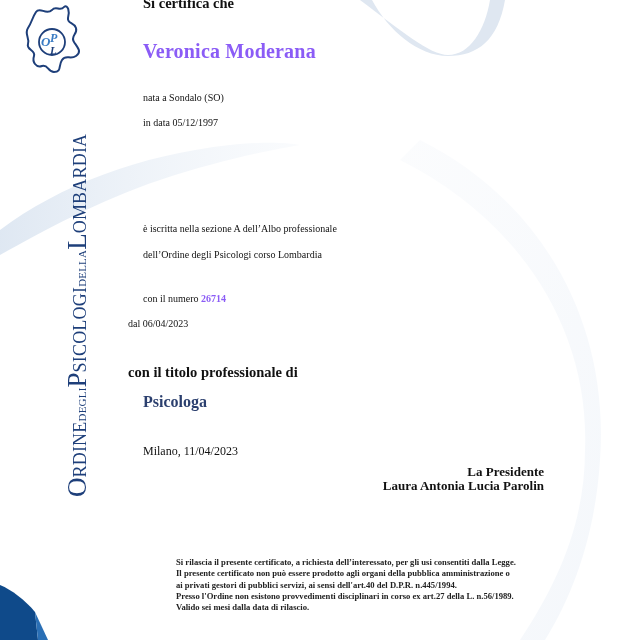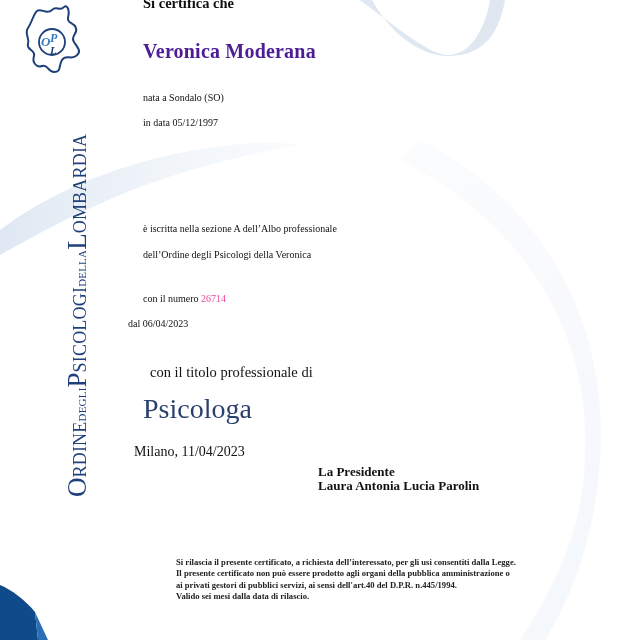--- a/index.html
+++ b/index.html
@@ -18,27 +18,27 @@
     white-space: nowrap; color: #1e3f7a;
     font-family: "Liberation Serif", serif;
     line-height: 1;
   }
   .vertical-title .cap { font-size: 27px; }
   .vertical-title .sc { font-size: 18px; letter-spacing: 0.2px; }
   .vertical-title .tiny { font-size: 11px; letter-spacing: 0.2px; }
   .content { position: absolute; left: 0; top: 0; width: 552px; height: 640px; z-index: 2; }
   .t { position: absolute; white-space: nowrap; }
   .cert-intro { left: 143px; top: -5px; font-size: 14.5px; font-weight: bold; }
-  .name { left: 143px; top: 40px; font-size: 20px; font-weight: bold; color: #4c1d95; letter-spacing: 0.2px; }
+  .name { left: 143px; top: 40px; font-size: 20px; font-weight: bold; color: #8b5cf6; letter-spacing: 0.2px; }
   .body-line { font-size: 10px; color: #111; }
-  .num { color: #ec4899; font-weight: normal; }
-  .title-intro { left: 150px; top: 364px; font-size: 14.5px; font-weight: normal; }
-  .profession { left: 143px; top: 393px; font-size: 28px; font-weight: normal; color: #2b3f6e; }
-  .place-date { left: 134px; top: 444px; font-size: 14px; }
-  .sign-block { position: absolute; left: 318px; width: 226px; text-align: left; }
+  .num { color: #8b5cf6; font-weight: bold; }
+  .title-intro { left: 128px; top: 364px; font-size: 14.5px; font-weight: bold; }
+  .profession { left: 143px; top: 393px; font-size: 16px; font-weight: bold; color: #2b3f6e; }
+  .place-date { left: 143px; top: 444px; font-size: 12px; }
+  .sign-block { position: absolute; left: 318px; width: 226px; text-align: right; }
   .sign-role { top: 464px; font-size: 13px; font-weight: bold; }
   .sign-name { top: 478px; font-size: 13px; font-weight: bold; }
   .sign-note { top: 499px; font-size: 10px; }
   .footer { position: absolute; left: 176px; top: 557px; font-size: 8.6px; line-height: 11.3px; color: #222; font-weight: bold; }
   .footer div { white-space: nowrap; }
 </style>
 </head>
 <body>
 
 <svg class="bg" viewBox="0 0 640 640" xmlns="http://www.w3.org/2000/svg">
@@ -76,32 +76,33 @@
 </div>
 
 <div class="content">
   <div class="t cert-intro">Si certifica che</div>
   <div class="t name">Veronica Moderana</div>
 
   <div class="t body-line" style="left:143px; top:92px;">nata a Sondalo (SO)</div>
   <div class="t body-line" style="left:143px; top:117px;font-family:Liberation Serif, serif;">in data 05/12/1997</div>
 
   <div class="t body-line" style="left:143px; top:223px;">è iscritta nella sezione A dell’Albo professionale</div>
-  <div class="t body-line" style="left:143px; top:249px;">dell’Ordine degli Psicologi della Veronica</div>
+  <div class="t body-line" style="left:143px; top:249px;">dell’Ordine degli Psicologi corso Lombardia</div>
 
   <div class="t body-line" style="left:143px; top:293px;"><span>con il numero </span><span class="num">26714</span></div>
   <div class="t body-line" style="left:128px; top:318px;">dal 06/04/2023</div>
 
   <div class="t title-intro">con il titolo professionale di</div>
   <div class="t profession">Psicologa</div>
 
   <div class="t place-date">Milano, 11/04/2023</div>
 
   <div class="sign-block sign-role">La Presidente</div>
   <div class="sign-block sign-name">Laura Antonia Lucia Parolin</div>
 
   <div class="footer">
     <div>Si rilascia il presente certificato, a richiesta dell’interessato, per gli usi consentiti dalla Legge.</div>
     <div>Il presente certificato non può essere prodotto agli organi della pubblica amministrazione o</div>
     <div>ai privati gestori di pubblici servizi, ai sensi dell'art.40 del D.P.R. n.445/1994.</div>
+    <div>Presso l'Ordine non esistono provvedimenti disciplinari in corso ex art.27 della L. n.56/1989.</div>
     <div>Valido sei mesi dalla data di rilascio.</div>
   </div>
 </div>
 
 </body></html>

